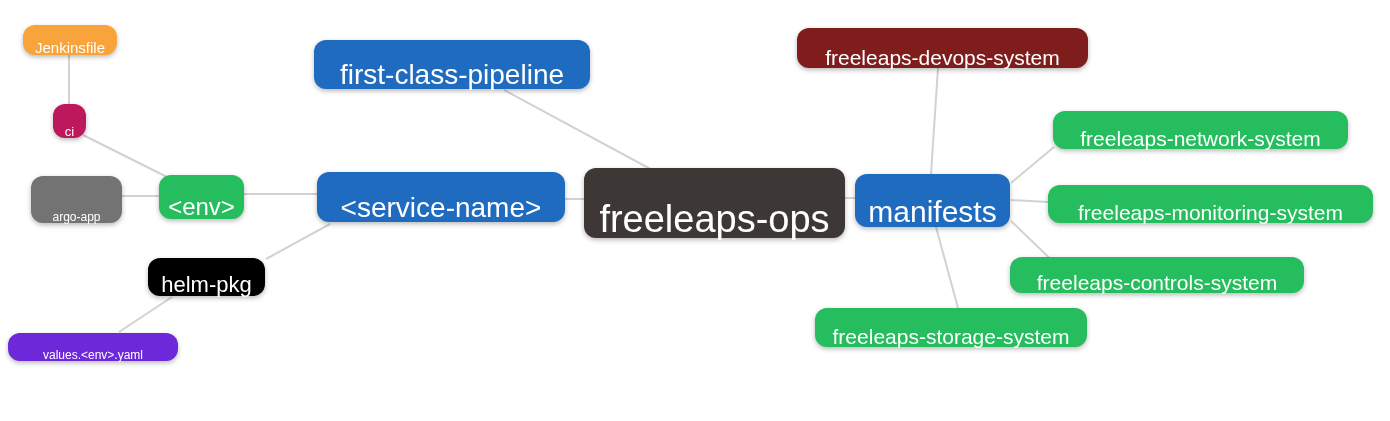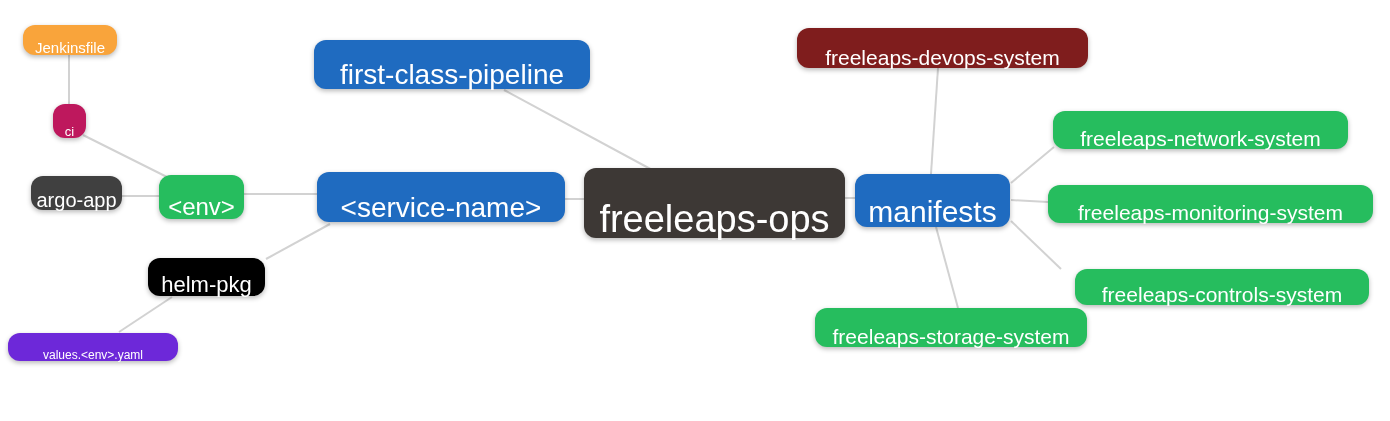--- a/index.html
+++ b/index.html
@@ -55,21 +55,21 @@
       <line x1="1011" y1="200" x2="1048" y2="202" stroke="#d2d2d2" stroke-width="2"></line>
       <line x1="1011" y1="221" x2="1061" y2="269" stroke="#d2d2d2" stroke-width="2"></line>
       <line x1="936" y1="227" x2="958" y2="308" stroke="#d2d2d2" stroke-width="2"></line>
     </svg>
 <div class="node" style="left: 23px; top: 25px; width: 94px; height: 30px; font-size: 15px; background: rgb(249, 164, 59);">
       <span>Jenkinsfile</span>
     </div>
     <div class="node" style="left: 53px; top: 104px; width: 33px; height: 34px; font-size: 13px; background: #be185d;">
       <span>ci</span>
     </div>
-    <div class="node" style="left: 31px; top: 176px; width: 91px; height: 34px; font-size: 20px; background: #404040;">
+    <div class="node" style="left: 31px; top: 176px; width: 91px; height: 47px; font-size: 12px; background: #737373;">
       <span>argo-app</span>
     </div>
     <div class="node" style="left: 159px; top: 175px; width: 85px; height: 44px; font-size: 24px; background: rgb(38, 189, 94);">
       <span>&lt;env&gt;</span>
     </div>
     <div class="node" style="left: 148px; top: 258px; width: 117px; height: 38px; font-size: 22px; background: #000000;">
       <span>helm-pkg</span>
     </div>
     <div class="node" style="left: 8px; top: 333px; width: 170px; height: 28px; font-size: 12px; background: #6d28d9;">
       <span>values.&lt;env&gt;.yaml</span>
@@ -88,19 +88,19 @@
     </div>
     <div class="node" style="left: 797px; top: 28px; width: 291px; height: 40px; font-size: 21px; background: #7f1d1d;">
       <span>freeleaps-devops-system</span>
     </div>
     <div class="node" style="left: 1053px; top: 111px; width: 295px; height: 38px; font-size: 21px; background: rgb(38, 189, 94);">
       <span>freeleaps-network-system</span>
     </div>
     <div class="node" style="left: 1048px; top: 185px; width: 325px; height: 38px; font-size: 21px; background: rgb(38, 189, 94);">
       <span>freeleaps-monitoring-system</span>
     </div>
-    <div class="node" style="left: 1075px; top: 257px; width: 294px; height: 36px; font-size: 21px; background: rgb(38, 189, 94); margin-top: 12px;">
+    <div class="node" style="left: 1010px; top: 257px; width: 294px; height: 36px; font-size: 21px; background: rgb(38, 189, 94);">
       <span>freeleaps-controls-system</span>
     </div>
     <div class="node" style="left: 815px; top: 308px; width: 272px; height: 39px; font-size: 21px; background: rgb(38, 189, 94);">
       <span>freeleaps-storage-system</span>
     </div>
   </div>
 
 </body></html>

